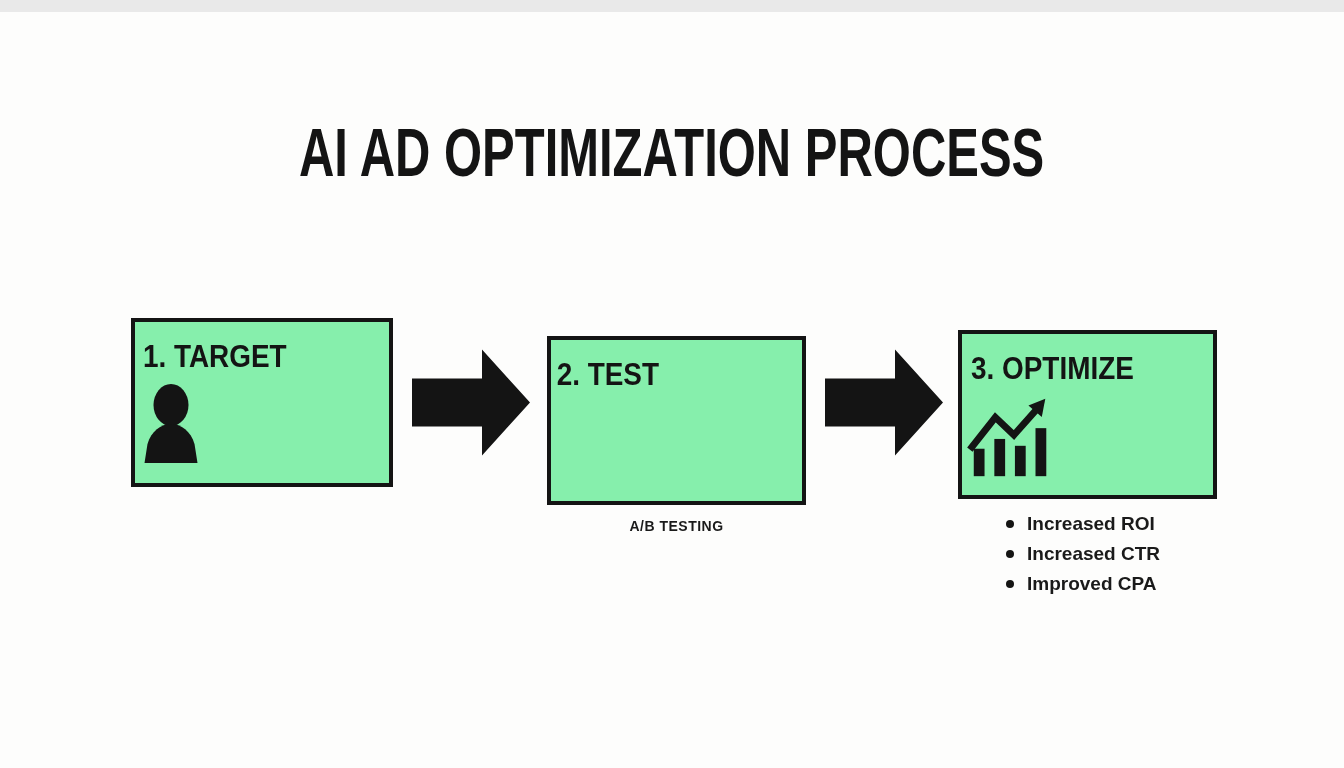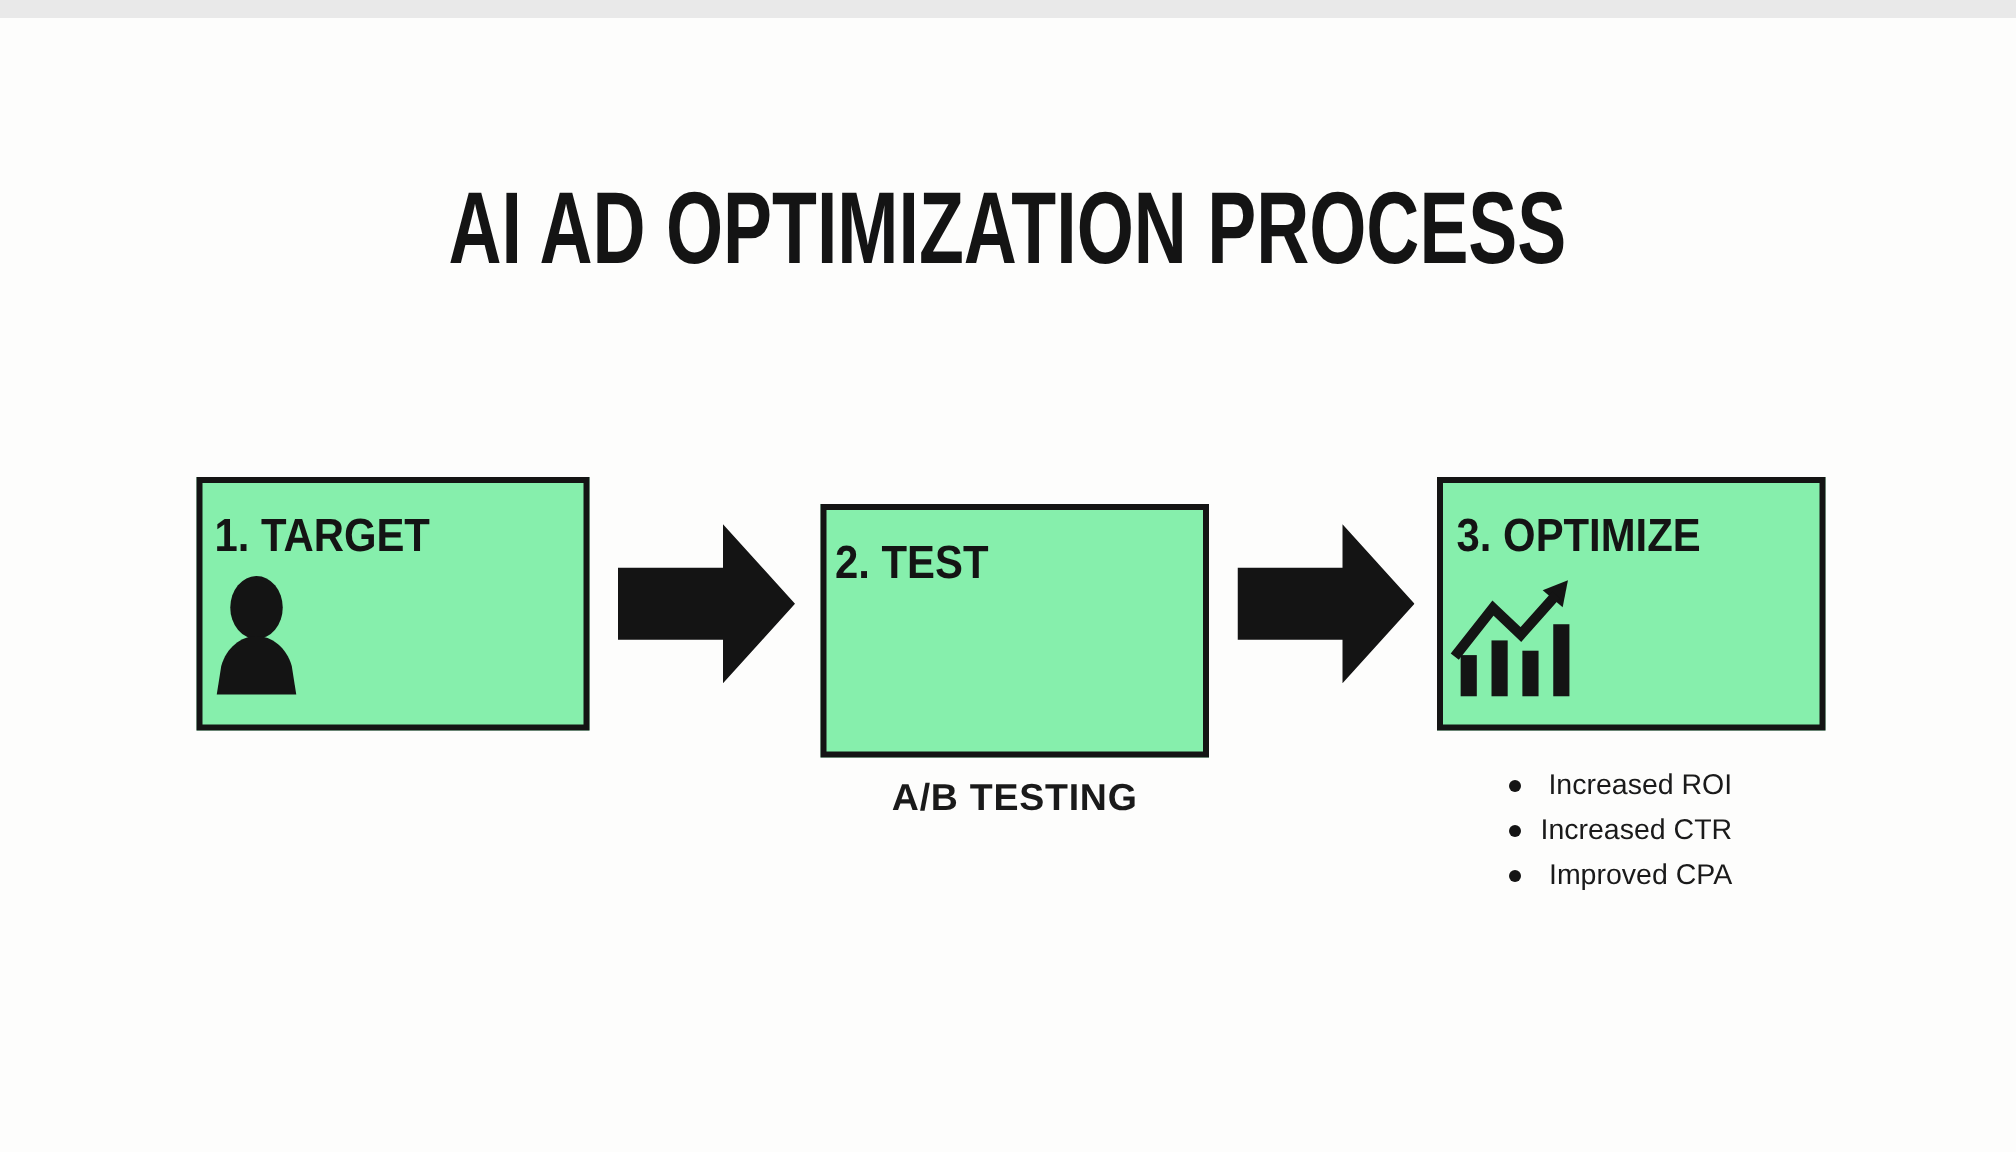--- a/index.html
+++ b/index.html
@@ -32,21 +32,21 @@
   
   .step-box {
     position:absolute;
     height:169px;
     border:4px solid #141414;
     background:#86efac;
     display:flex; flex-direction:column; align-items:flex-start;
   }
   .box-target   { left:131px; top:306px; width:262px; }
   .box-test     { left:547px; top:324px; width:259px; }
-  .box-optimize { left:958px; top:306px; width:259px; }
+  .box-optimize { left:958px; top:318px; width:259px; }
 
   .step-label {
     margin-top:17px;
     font-size:31px; font-weight:bold; color:#141414;
     white-space:nowrap;
   }
   .step-label .lbl-inner {
     display:inline-block;
     transform:scaleX(.9);
     transform-origin:center;
@@ -56,36 +56,35 @@
 
   
   .flow-arrow { position:absolute; width:118px; height:107px; top:337px; }
   .flow-arrow-1 { left:412px; }
   .flow-arrow-2 { left:825px; }
 
   
   .ab-caption {
     position:absolute; left:547px; top:506px; width:259px;
     text-align:center;
-    font-size:25px; font-weight:bold; color:#1a1a1a;
+    font-size:14px; font-weight:bold; color:#1a1a1a;
     letter-spacing:.5px;
     white-space:nowrap;
   }
 
   
   .benefits {
     position:absolute; left:1006px; top:497px;
     list-style:none;
   }
   .benefits li {
     display:flex; align-items:center;
     height:30px;
-    font-size:19px; font-weight:400; color:#1a1a1a;
+    font-size:19px; font-weight:700; color:#1a1a1a;
     white-space:nowrap;
-    justify-content:space-between;
   }
   .bullet-dot {
     width:8px; height:8px; border-radius:50%;
     background:#141414;
     margin-right:13px;
     flex:0 0 auto;
   }
 
   svg { display:block; }
   .ab-label-text {

